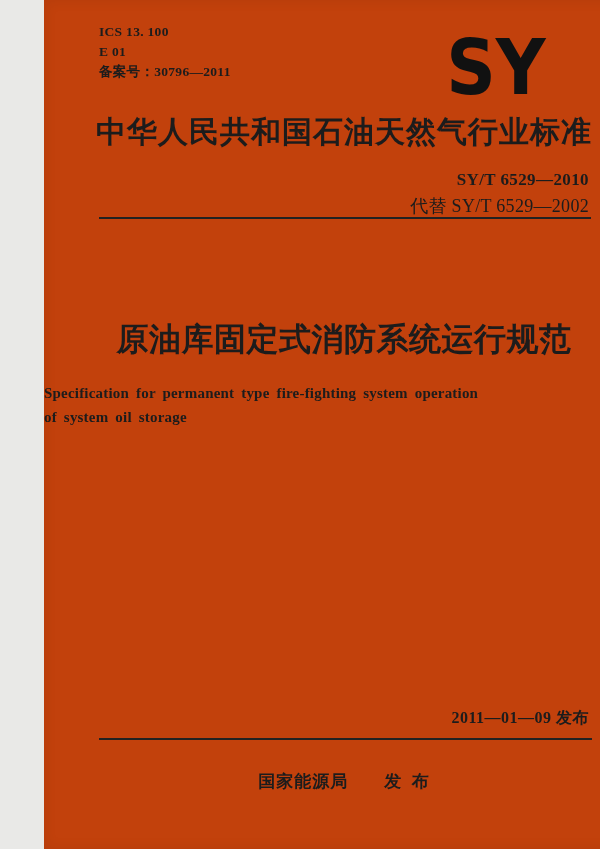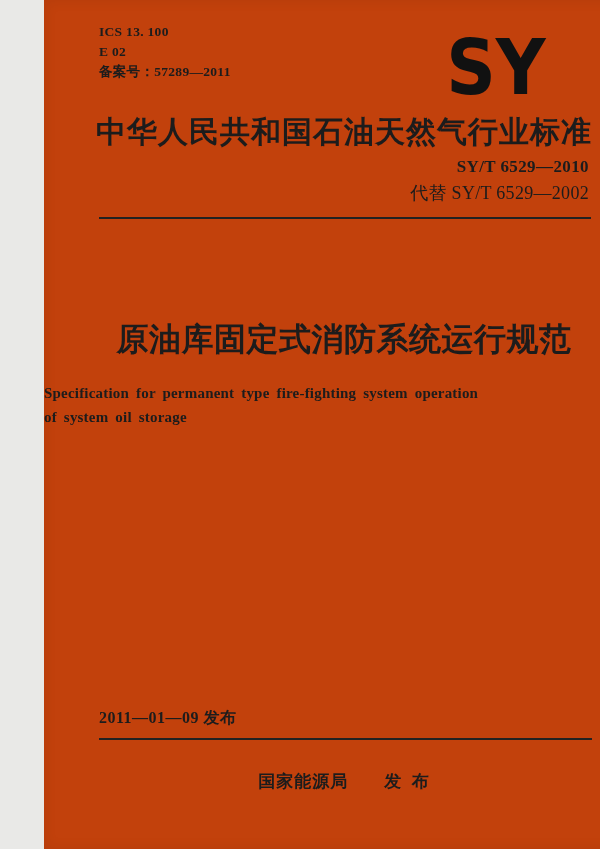--- a/index.html
+++ b/index.html
@@ -55,21 +55,21 @@
     text-align: center;
     font-family: "DejaVu Sans", "Liberation Sans", sans-serif;
     font-weight: bold;
     font-size: 30px;
     letter-spacing: 1px;
     white-space: nowrap;
   }
   
   .std-num-block {
     position: absolute;
-    top: 157px;
+    top: 170px;
     right: 55px;
     text-align: right;
   }
   .std-num {
     font-weight: bold;
     font-size: 17px;
     letter-spacing: 0.4px;
   }
   .replaces {
     margin-top: 4px;
@@ -111,21 +111,21 @@
     word-spacing: 3px;
     letter-spacing: 0.2px;
   }
   
   .dates {
     position: absolute;
     left: 55px;
     right: 55px;
     top: 708px;
     display: flex;
-    justify-content: flex-start;
+    justify-content: flex-end;
     font-weight: bold;
     font-size: 16px;
     letter-spacing: 0.5px;
   }
   
   .publisher {
     position: absolute;
     top: 770px;
     left: 0;
     width: 100%;
@@ -136,22 +136,22 @@
     letter-spacing: 1px;
   }
 </style>
 </head>
 <body>
 
 <div class="page">
 
   <div class="meta">
     <div>ICS 13. 100</div>
-    <div>E 02</div>
-    <div>备案号：57289—2011</div>
+    <div>E 01</div>
+    <div>备案号：30796—2011</div>
   </div>
 
   <div class="sy-logo">SY</div>
 
   <div class="std-header">中华人民共和国石油天然气行业标准</div>
 
   <div class="std-num-block">
     <div class="std-num">SY/T 6529—2010</div>
     <div class="replaces">代替 SY/T 6529—2002</div>
   </div>

